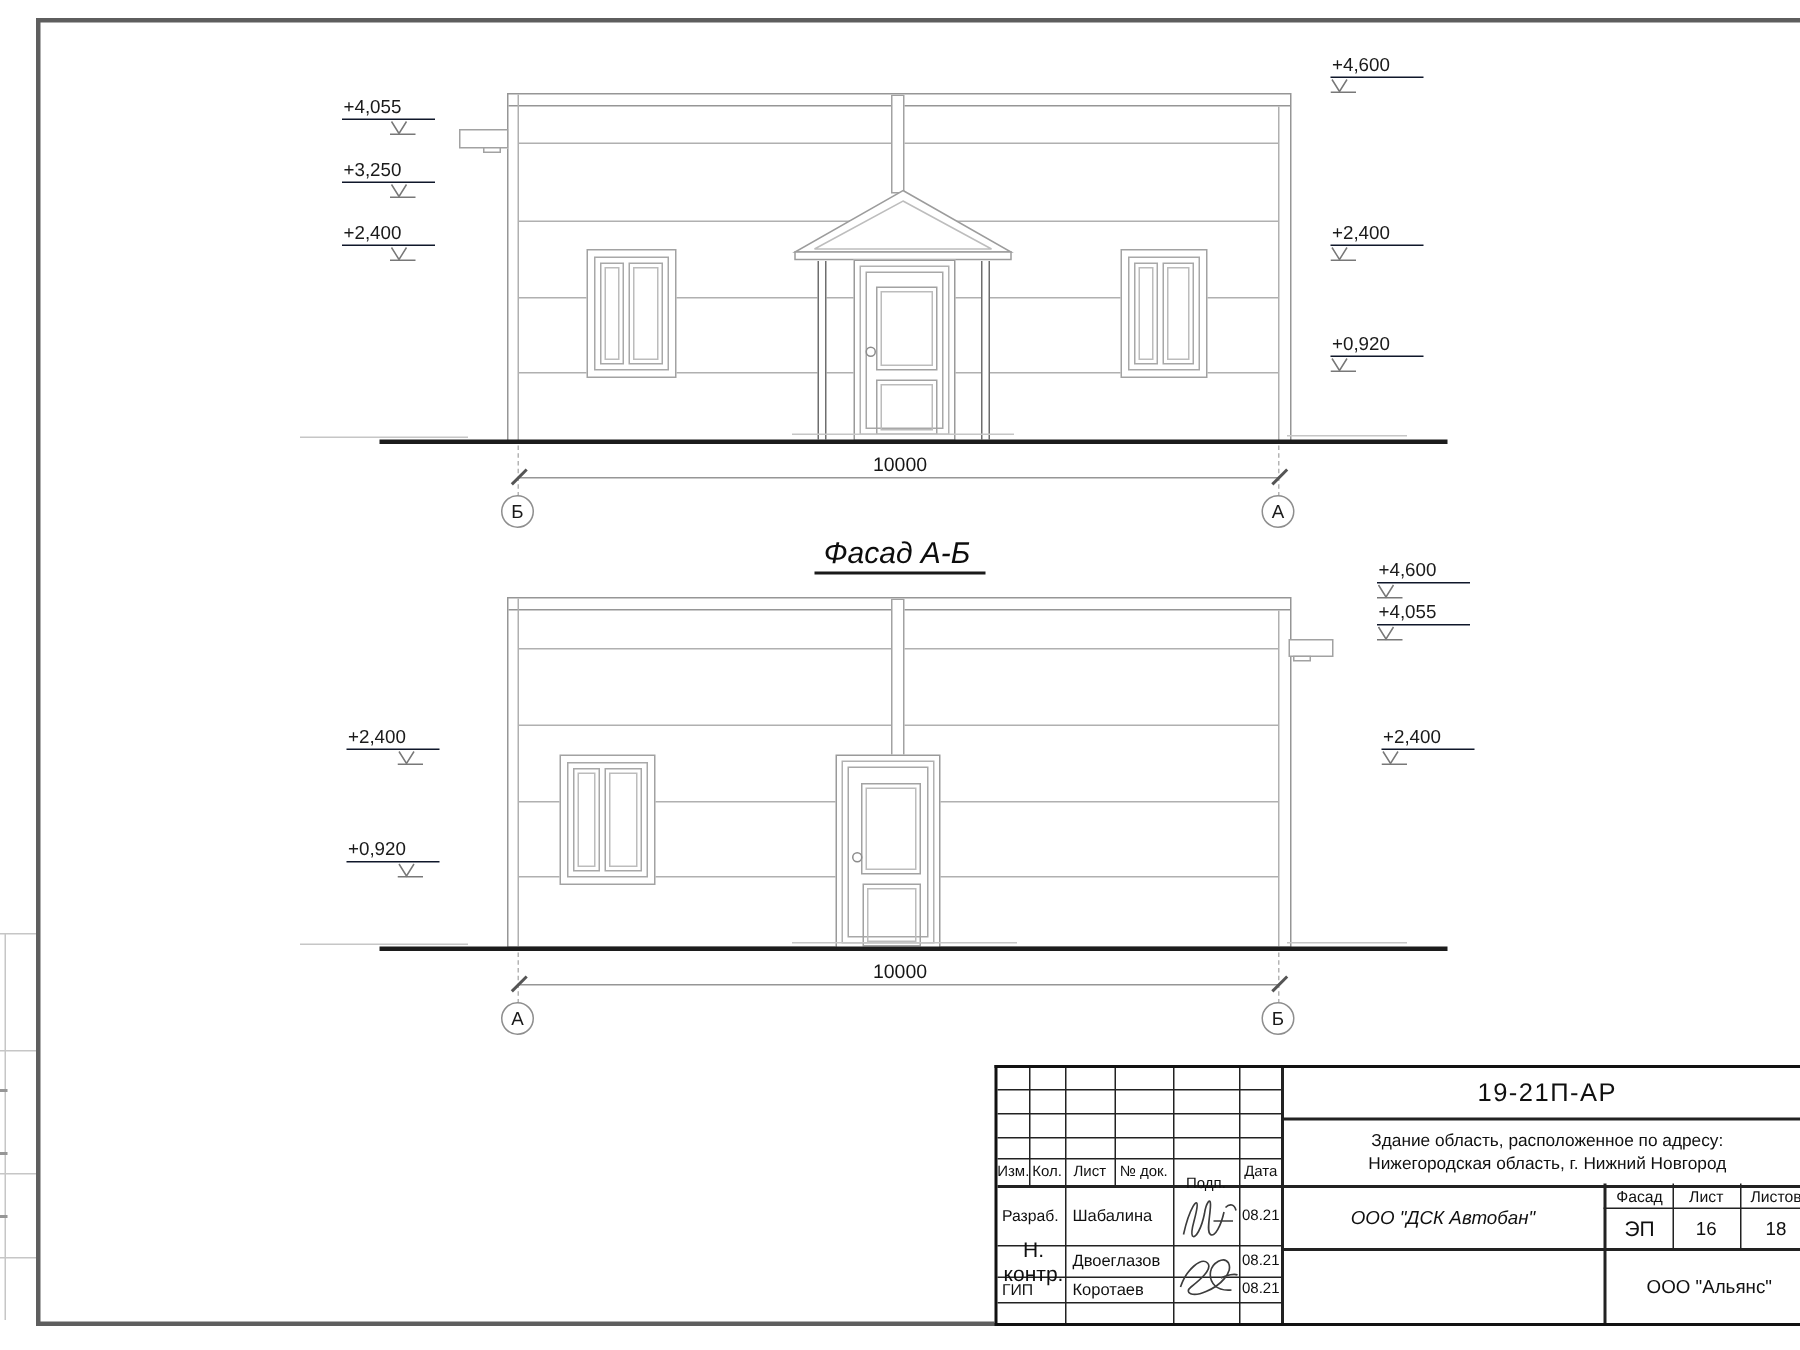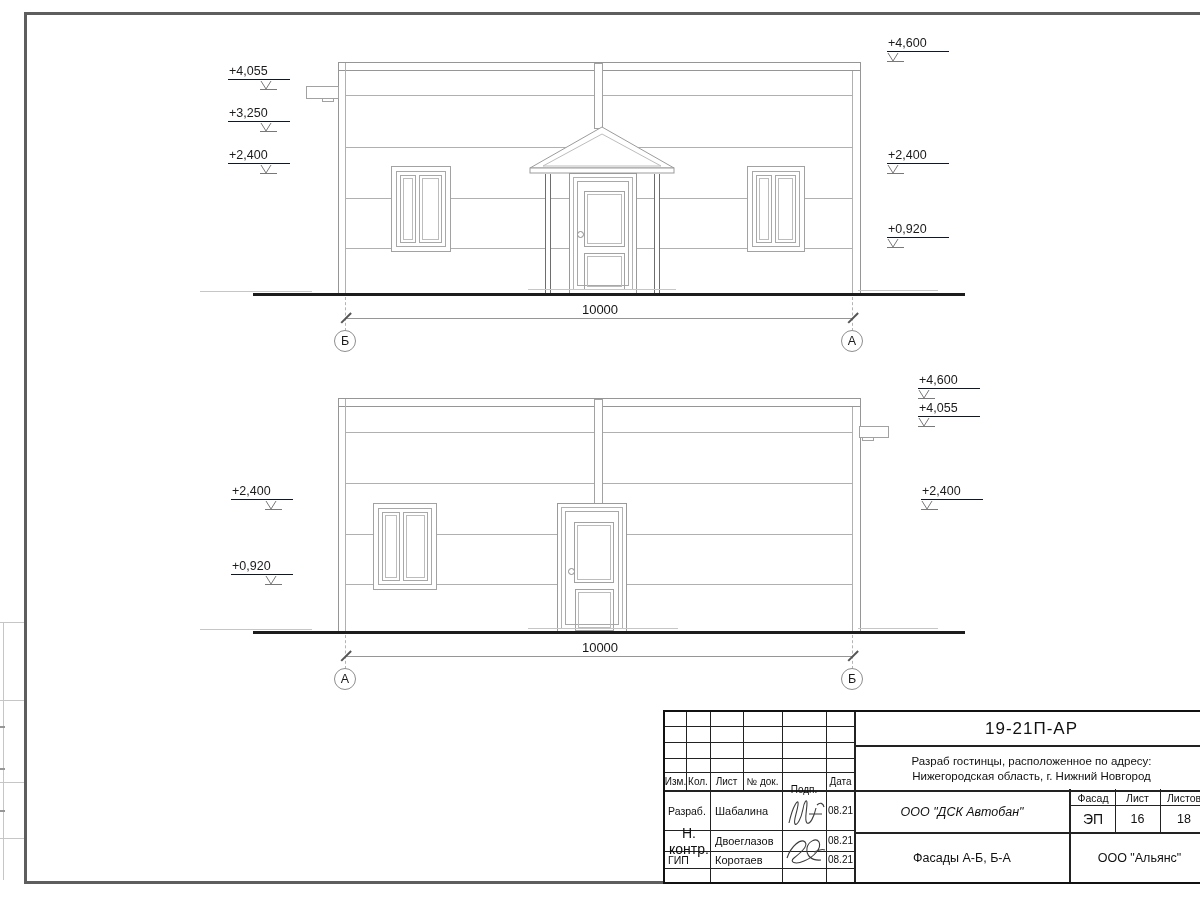--- a/index.html
+++ b/index.html
@@ -188,20 +188,23 @@
       </svg>
   </div>
   <div class="elev" style="left:887px;top:222px;">
     <span class="txt">+0,920</span>
     <svg class="varr" width="18" height="11" viewBox="0 0 18 11">
         <path d="M1 1 L6 9 L11 1"></path>
         <path d="M0 9.5 L17 9.5"></path>
       </svg>
   </div>
 
+  <div class="ftitle" style="left:500px;top:358px;">
+    <span>Фасад А-Б</span>
+  </div>
 
   <div class="wall" style="left:338px;top:398px;width:523px;height:234px;"></div>
   <div class="ln g-med" style="left:339px;top:406px;width:521px;height:1px;"></div>
   <div class="ln g-light" style="left:345px;top:399px;width:1px;height:232px;"></div>
   <div class="ln g-light" style="left:852px;top:407px;width:1px;height:224px;"></div>
   <div class="ln g-light" style="left:346px;top:432px;width:506px;height:1px;"></div>
   <div class="ln g-light" style="left:346px;top:483px;width:506px;height:1px;"></div>
   <div class="ln g-light" style="left:346px;top:534px;width:506px;height:1px;"></div>
   <div class="ln g-light" style="left:346px;top:584px;width:506px;height:1px;"></div>
 
@@ -309,21 +312,21 @@
 
     <div class="cell" style="left:0;top:60px;width:21px;height:18px;font-size:10px;">Изм.</div>
     <div class="cell" style="left:21px;top:60px;width:24px;height:18px;font-size:10px;">Кол.</div>
     <div class="cell" style="left:45px;top:60px;width:33px;height:18px;font-size:10px;">Лист</div>
     <div class="cell" style="left:78px;top:60px;width:39px;height:18px;font-size:10px;">№ док.</div>
     <div class="cell" style="left:117px;top:60px;width:44px;height:34px;font-size:10px;">Подп.</div>
     <div class="cell" style="left:161px;top:60px;width:29px;height:18px;font-size:10px;">Дата</div>
 
     <div class="cell" style="left:190px;top:0;width:353px;height:33px;font-size:17px;letter-spacing:1px;">19-21П-АР</div>
     <div class="cell" style="left:190px;top:35px;width:353px;height:43px;font-size:11.5px;line-height:15px;flex-direction:column;">
-      <span>Разраб гостинцы, расположенное по адресу:</span>
+      <span>Здание область, расположенное по адресу:</span>
       <span>Нижегородская область, г. Нижний Новгород</span>
     </div>
 
     <div class="cell left" style="left:3px;top:79px;width:42px;height:39px;font-size:10.5px;">Разраб.</div>
     <div class="cell left" style="left:50px;top:79px;width:67px;height:39px;font-size:11px;">Шабалина</div>
     <div class="cell" style="left:161px;top:79px;width:29px;height:39px;font-size:10px;">08.21</div>
     <div class="cell left" style="left:3px;top:118px;width:42px;height:21px;font-size:14px;">Н. контр.</div>
     <div class="cell left" style="left:50px;top:118px;width:67px;height:21px;font-size:11px;">Двоеглазов</div>
     <div class="cell" style="left:161px;top:118px;width:29px;height:21px;font-size:10px;">08.21</div>
     <div class="cell left" style="left:3px;top:139px;width:42px;height:17px;font-size:10.5px;">ГИП</div>
@@ -337,17 +340,16 @@
       <path d="M6,28 C10,16 20,8 24,12 C28,16 18,24 13,28 C8,32 14,35 23,31 C33,27 41,18 38,12 C35,7 27,12 26,18 C25,25 30,31 40,30 M33,22 C37,20 42,19 44,20"></path>
     </svg>
 
     <div class="cell" style="left:190px;top:79px;width:214px;height:41px;font-size:12.5px;font-style:italic;">ООО "ДСК Автобан"</div>
     <div class="cell" style="left:406px;top:79px;width:44px;height:14px;font-size:10.5px;">Фасад</div>
     <div class="cell" style="left:450px;top:79px;width:45px;height:14px;font-size:10.5px;">Лист</div>
     <div class="cell" style="left:495px;top:79px;width:48px;height:14px;font-size:10.5px;">Листов</div>
     <div class="cell" style="left:406px;top:93px;width:44px;height:27px;font-size:14px;">ЭП</div>
     <div class="cell" style="left:450px;top:93px;width:45px;height:27px;font-size:12.5px;">16</div>
     <div class="cell" style="left:495px;top:93px;width:48px;height:27px;font-size:12.5px;">18</div>
-    <div class="cell" style="left:190px;top:122px;width:214px;height:48px;font-size:12.5px;">Фасады А-Б, Б-А</div>
     <div class="cell" style="left:406px;top:122px;width:137px;height:48px;font-size:12.5px;">ООО "Альянс"</div>
   </div>
 
 </div>
 
 </body></html>

